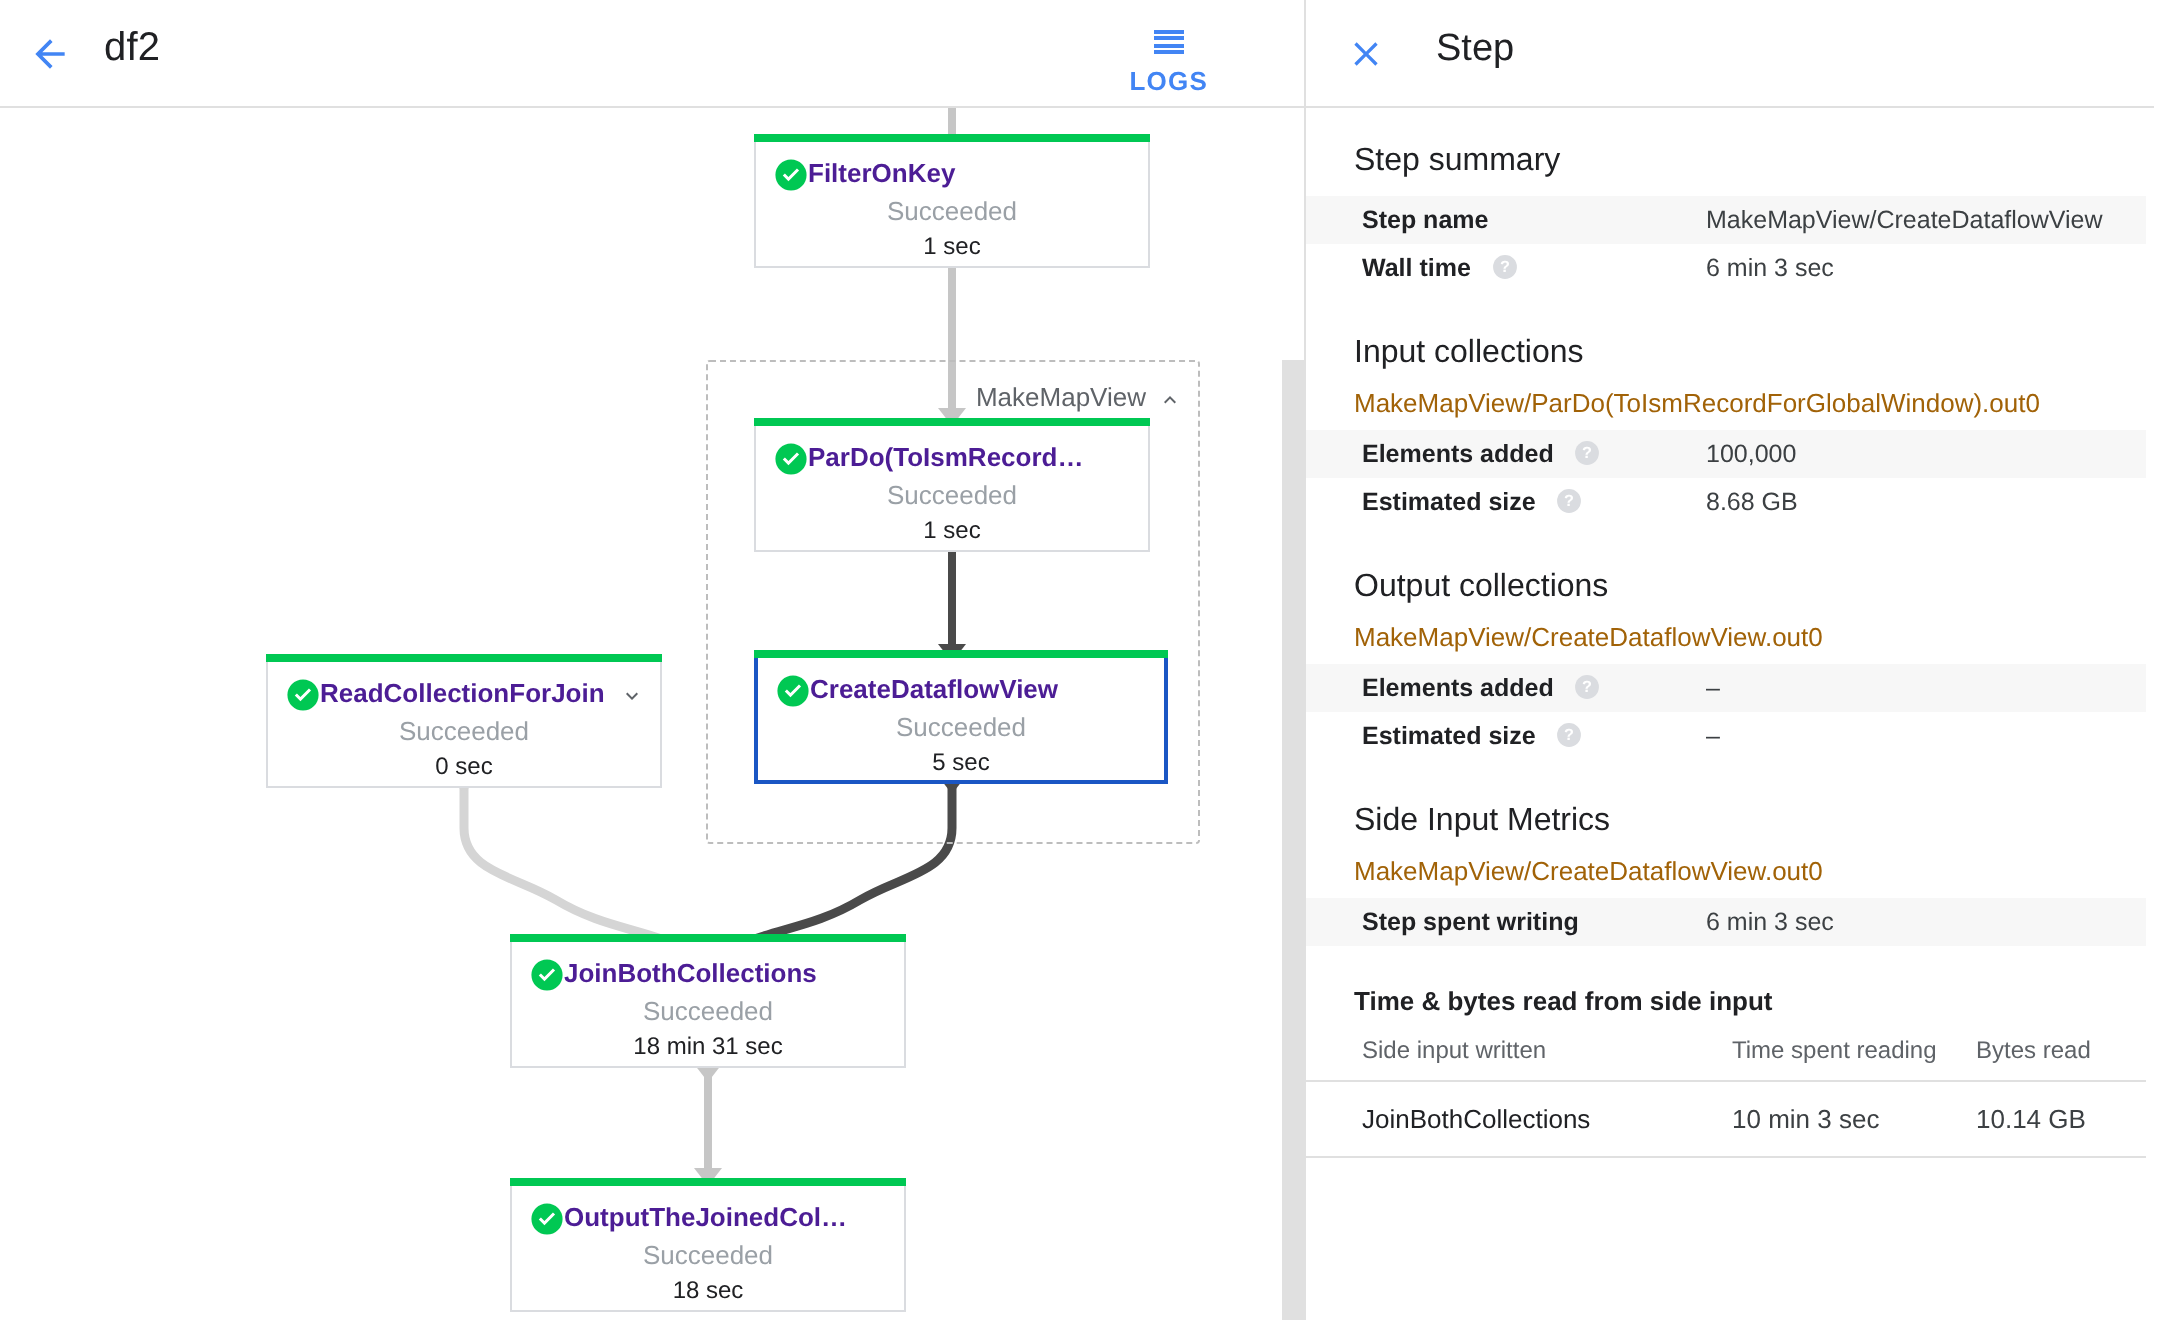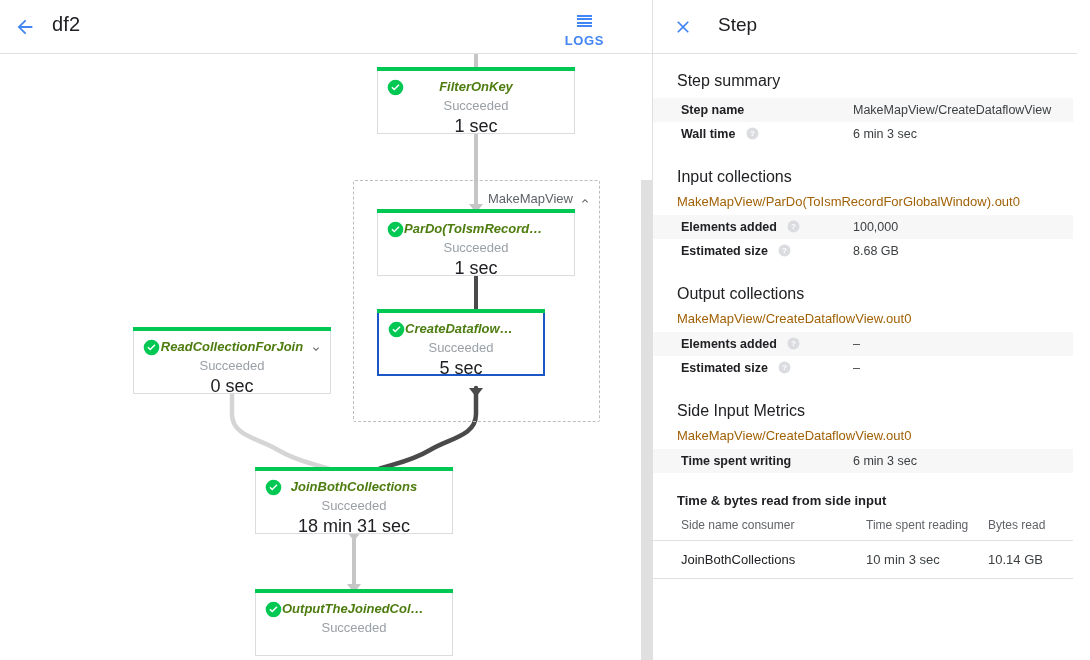--- a/index.html
+++ b/index.html
@@ -132,40 +132,38 @@
     position: absolute;
     left: 9px; top: 8px;
     width: 17px; height: 17px;
   }
   .node-caret {
     position: absolute;
     right: 8px; top: 10px;
     width: 12px; height: 12px;
   }
   .node-name {
-    text-align: center;
     font-size: 13px;
     font-weight: bold;
-    color: #4d7c0f;
+    color: #4c1d95;
     margin-top: 8px;
     padding: 0 26px;
     white-space: nowrap;
     overflow: hidden;
     text-overflow: ellipsis;
-    font-style: italic;
   }
   .node-status {
     text-align: center;
     font-size: 13px;
     color: #9aa0a6;
     margin-top: 4px;
   }
   .node-time {
     text-align: center;
-    font-size: 18px;
+    font-size: 12px;
     color: #202124;
     margin-top: 3px;
   }
 
   
   #graph-scrollbar-track {
     position: absolute;
     left: 640px; top: 54px;
     width: 13px; height: 606px;
     background: #fff;
@@ -367,21 +365,21 @@
           <svg width="17" height="17" viewBox="0 0 24 24" aria-hidden="true">
             <circle cx="12" cy="12" r="11" fill="#00c853"></circle>
             <path d="M10.2 16.4l-4-4 1.5-1.5 2.5 2.5 6-6 1.5 1.5z" fill="#fff"></path>
           </svg>
         </span>
         <div class="node-name">ParDo(ToIsmRecordFor…</div>
         <div class="node-status">Succeeded</div>
         <div class="node-time">1 sec</div>
       </div>
 
-      <div class="node selected" style="left:377px; top:259px; width:168px; height:63px;">
+      <div class="node selected" style="left:377px; top:275px; width:207px; height:63px;">
         <span class="node-bar"></span>
         <span class="node-check">
           <svg width="17" height="17" viewBox="0 0 24 24" aria-hidden="true">
             <circle cx="12" cy="12" r="11" fill="#00c853"></circle>
             <path d="M10.2 16.4l-4-4 1.5-1.5 2.5 2.5 6-6 1.5 1.5z" fill="#fff"></path>
           </svg>
         </span>
         <div class="node-name">CreateDataflowView</div>
         <div class="node-status">Succeeded</div>
         <div class="node-time">5 sec</div>
@@ -421,20 +419,21 @@
       <div class="node" style="left:255px; top:539px; width:198px; height:63px;">
         <span class="node-bar"></span>
         <span class="node-check">
           <svg width="17" height="17" viewBox="0 0 24 24" aria-hidden="true">
             <circle cx="12" cy="12" r="11" fill="#00c853"></circle>
             <path d="M10.2 16.4l-4-4 1.5-1.5 2.5 2.5 6-6 1.5 1.5z" fill="#fff"></path>
           </svg>
         </span>
         <div class="node-name">OutputTheJoinedCollec…</div>
         <div class="node-status">Succeeded</div>
+        <div class="node-time">18 sec</div>
       </div>
 
     </div>
 
     <div id="graph-scrollbar-track"></div>
     <div id="graph-scrollbar-thumb"></div>
   </div>
 
   <div id="pane-divider"></div>
 
@@ -533,31 +532,31 @@
           <td class="kv-val">–</td>
         </tr>
       </tbody>
         </table>
 
       <div class="section-title mt">Side Input Metrics</div>
       <div class="collection-name">MakeMapView/CreateDataflowView.out0</div>
       <table class="kv-table">
         <tbody>
             <tr class="alt">
-          <td class="kv-key">Time spent writing</td>
+          <td class="kv-key">Step spent writing</td>
           <td class="kv-val">6 min 3 sec</td>
         </tr>
       </tbody>
         </table>
 
       <div class="sub-title">Time &amp; bytes read from side input</div>
       <table class="si-table">
         <thead>
           <tr>
-            <th class="si-c1">Side name consumer</th>
+            <th class="si-c1">Side input written</th>
             <th class="si-c2">Time spent reading</th>
             <th class="si-c3">Bytes read</th>
           </tr>
         </thead>
         <tbody>
           <tr>
             <td class="si-c1">JoinBothCollections</td>
             <td class="si-c2">10 min 3 sec</td>
             <td class="si-c3">10.14 GB</td>
           </tr>

